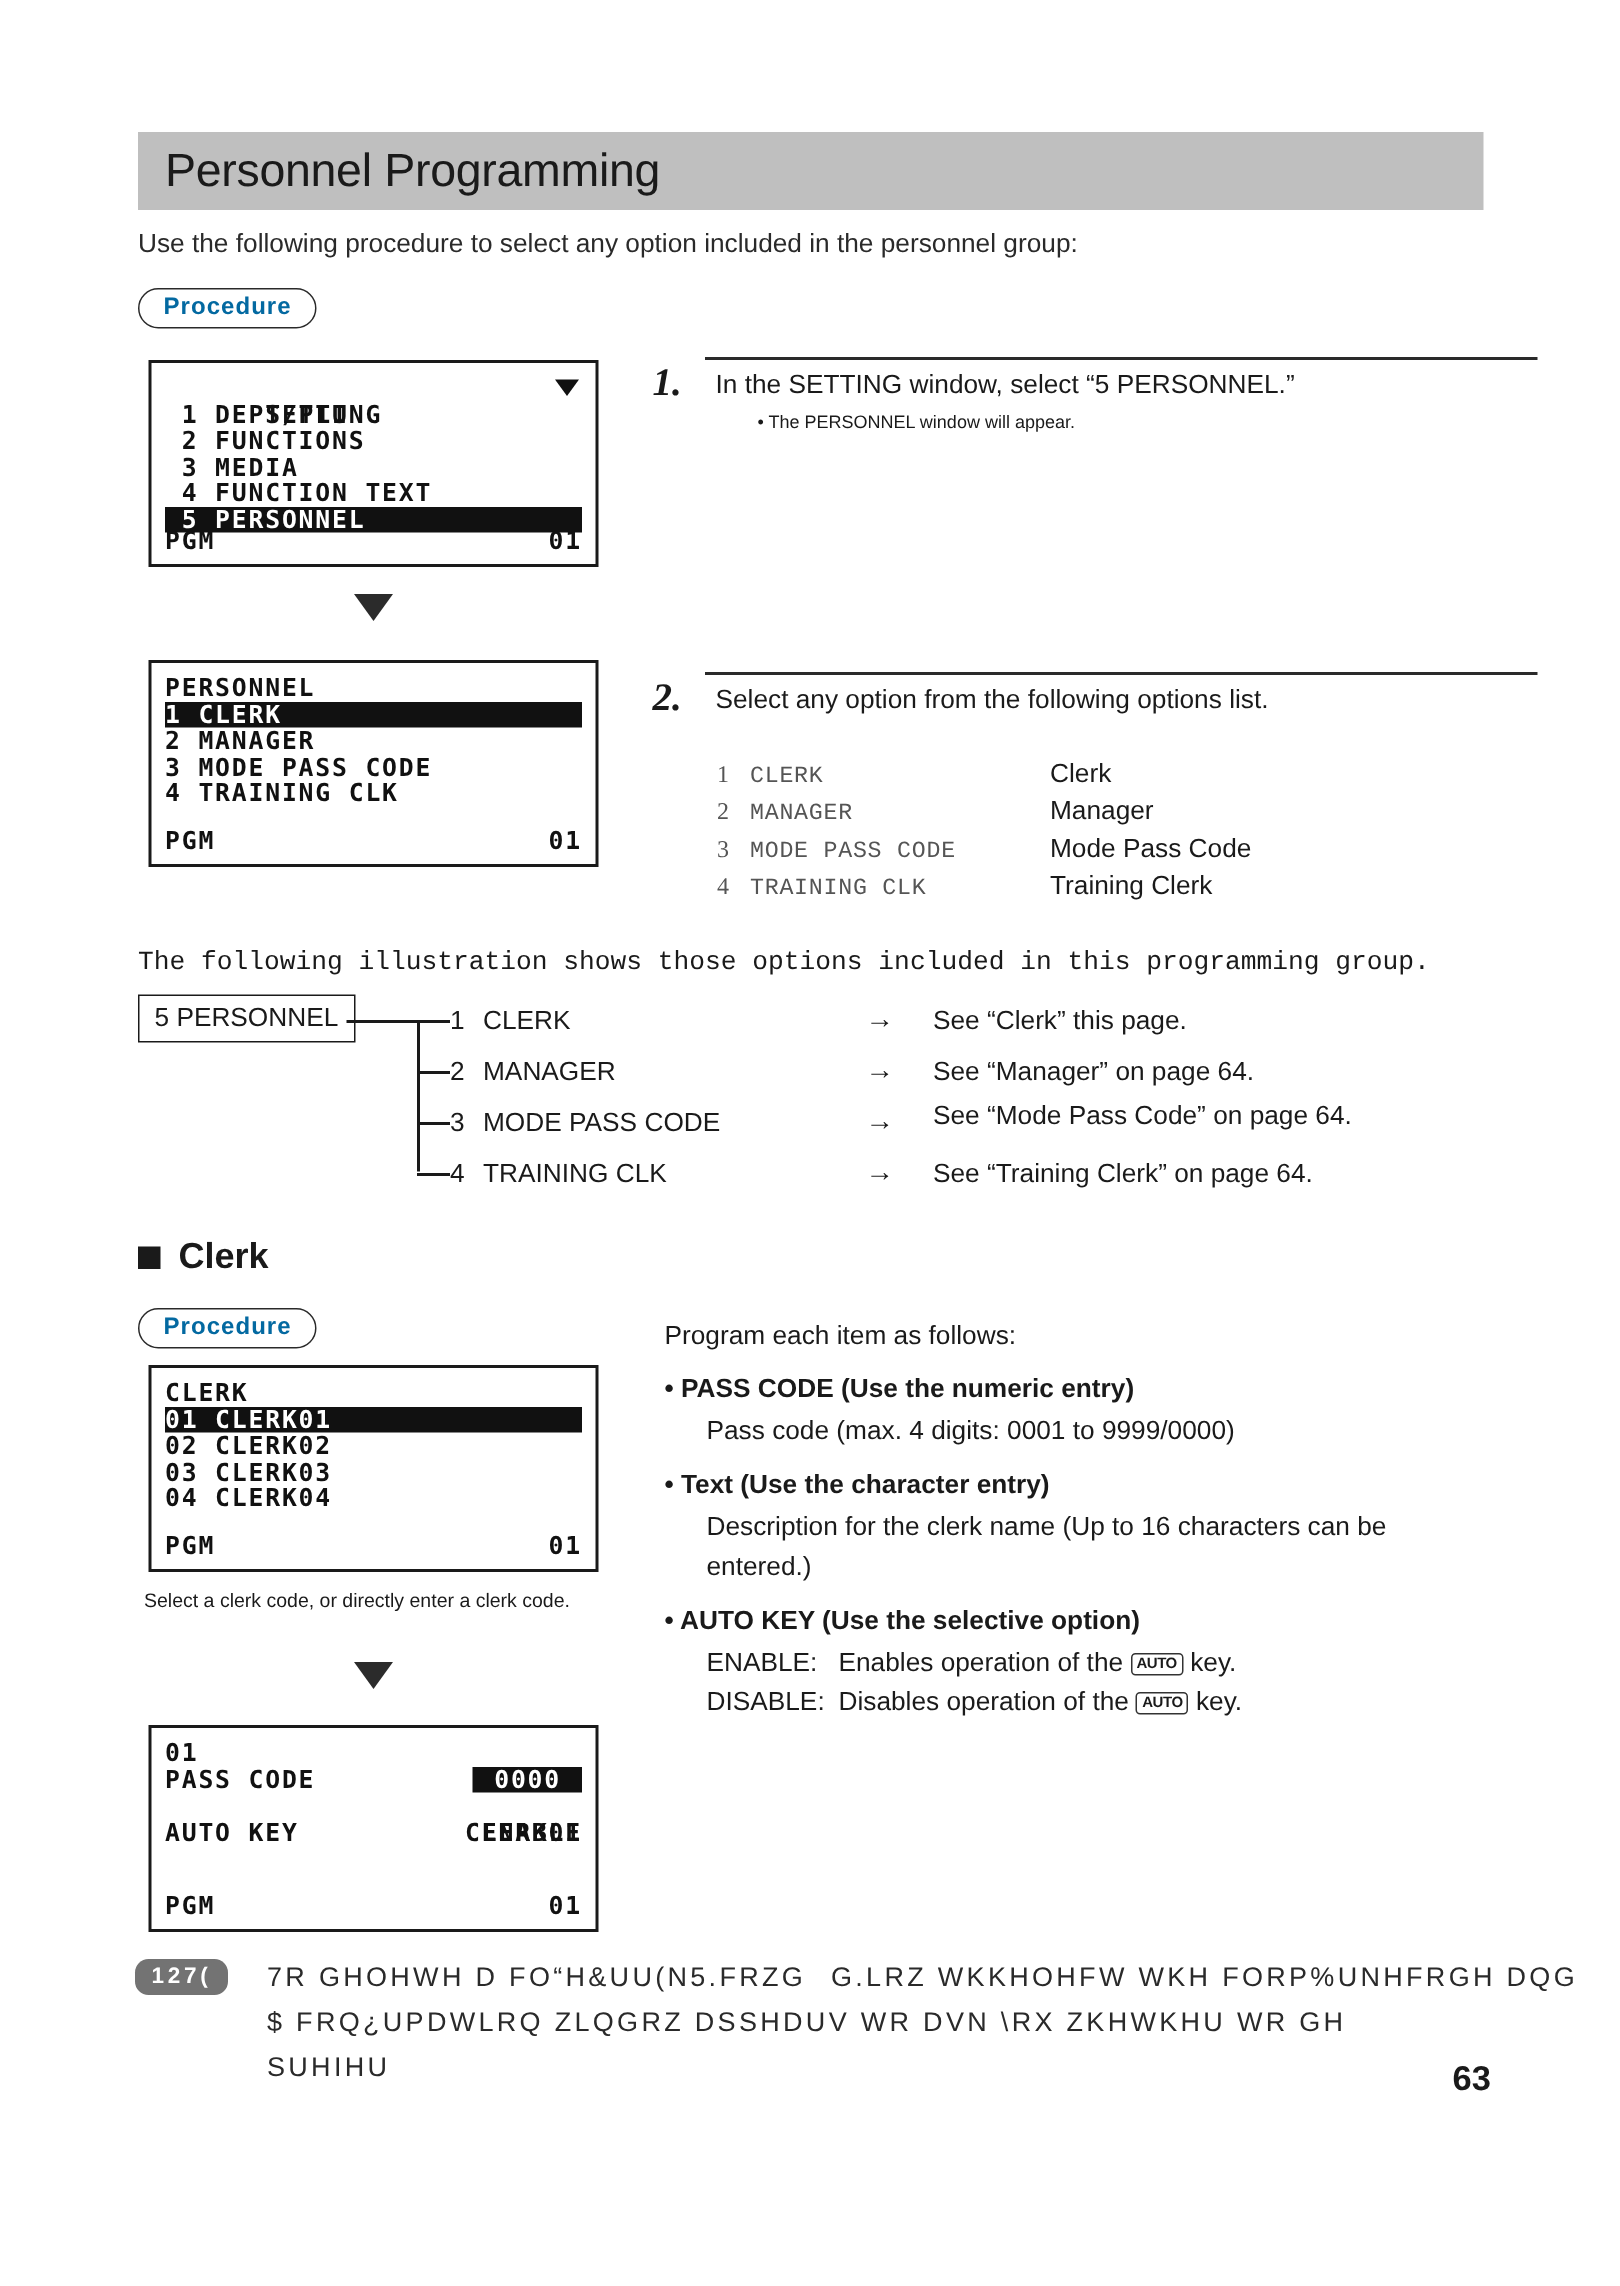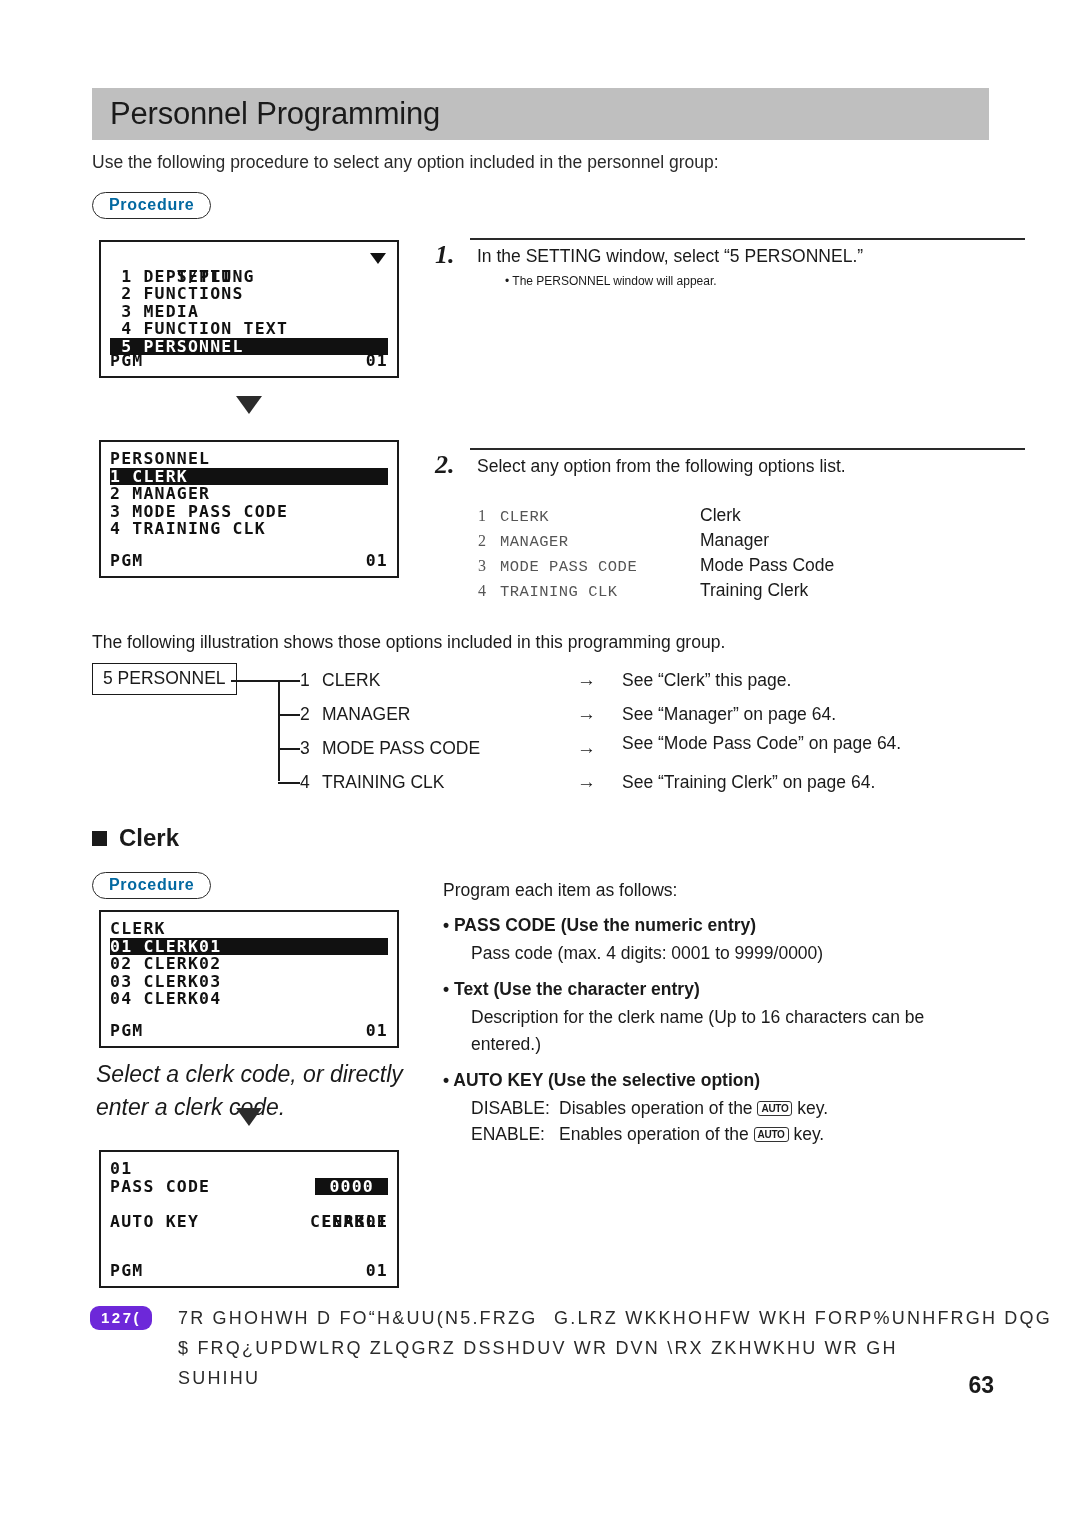--- a/index.html
+++ b/index.html
@@ -205,20 +205,21 @@
     font-size: 17.5px;
     color: #1a1a1a;
   }
 
   
   .tree-intro {
     position: absolute;
     left: 92px;
     top: 632px;
     font-size: 17.5px;
+    font-family: Liberation Mono, monospace;
   }
   .tree {
     position: absolute;
     left: 92px;
     top: 663px;
     width: 900px;
     height: 140px;
   }
   .tree-box {
     position: absolute;
@@ -326,31 +327,30 @@
   }
   .enable-row { display: flex; }
   .enable-row .lab { width: 88px; }
 
   
   .select-note {
     position: absolute;
     left: 96px;
     top: 1058px;
     width: 330px;
-    font-size: 23px;
+    font-size: 13px;
     line-height: 1.45;
-    font-style: italic;
   }
 
   
   .note-badge {
     position: absolute;
     left: 90px;
     top: 1306px;
-    background: #6d28d9;
+    background: #737373;
     color: #ffffff;
     font-size: 15px;
     font-weight: bold;
     letter-spacing: 2.5px;
     padding: 3px 11px 4px;
     border-radius: 9px;
   }
   .note-body {
     position: absolute;
     left: 178px;
@@ -539,35 +539,35 @@
 
     <div class="bullet-head">• PASS CODE (Use the numeric entry)</div>
     <div class="bullet-body">Pass code (max. 4 digits: 0001 to 9999/0000)</div>
 
     <div class="bullet-head">• Text (Use the character entry)</div>
     <div class="bullet-body">Description for the clerk name (Up to 16 characters can be entered.)</div>
 
     <div class="bullet-head">• AUTO KEY (Use the selective option)</div>
     <div class="bullet-body">
       <div class="enable-row">
+        <span class="lab">ENABLE:</span>
+        <span>
+          <span>Enables operation of the</span>
+          <span class="keycap">AUTO</span>
+          <span>key.</span>
+        </span>
+      </div>
+      <div class="enable-row">
         <span class="lab">DISABLE:</span>
         <span>
           <span>Disables operation of the</span>
           <span class="keycap">AUTO</span>
           <span>key.</span>
         </span>
       </div>
-      <div class="enable-row">
-        <span class="lab">ENABLE:</span>
-        <span>
-          <span>Enables operation of the</span>
-          <span class="keycap">AUTO</span>
-          <span>key.</span>
-        </span>
-      </div>
     </div>
   </div>
 
   <div class="note-badge">127(</div>
   <div class="note-body">
     <span class="ln">7R GHOHWH D FO“H&amp;UU(N5.FRZGG.LRZ WKKHOHFW WKH FORP%UNHFRGH DQG</span>
     <span class="ln">$ FRQ¿UPDWLRQ ZLQGRZ DSSHDUV WR DVN \RX ZKHWKHU WR GH</span>
     <span class="ln">SUHIHU</span>
   </div>
 

